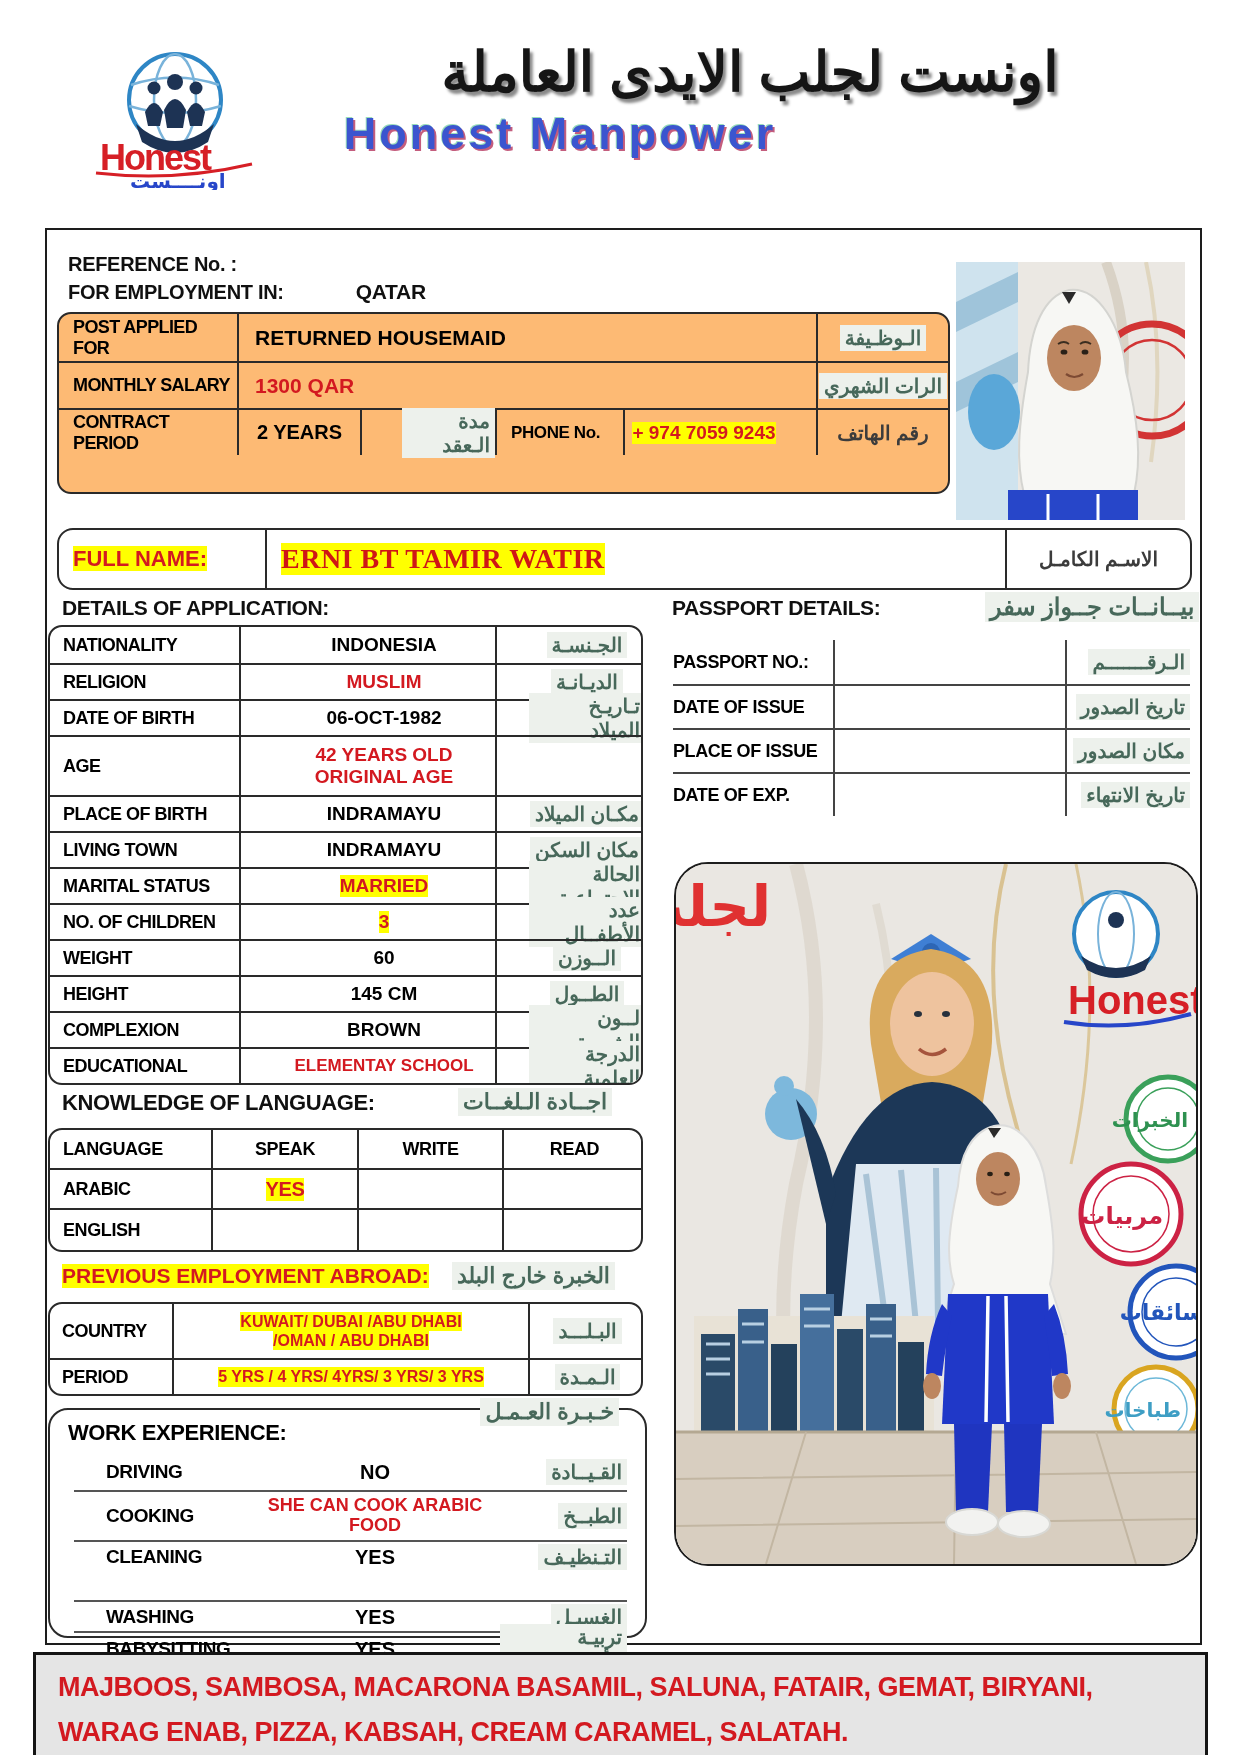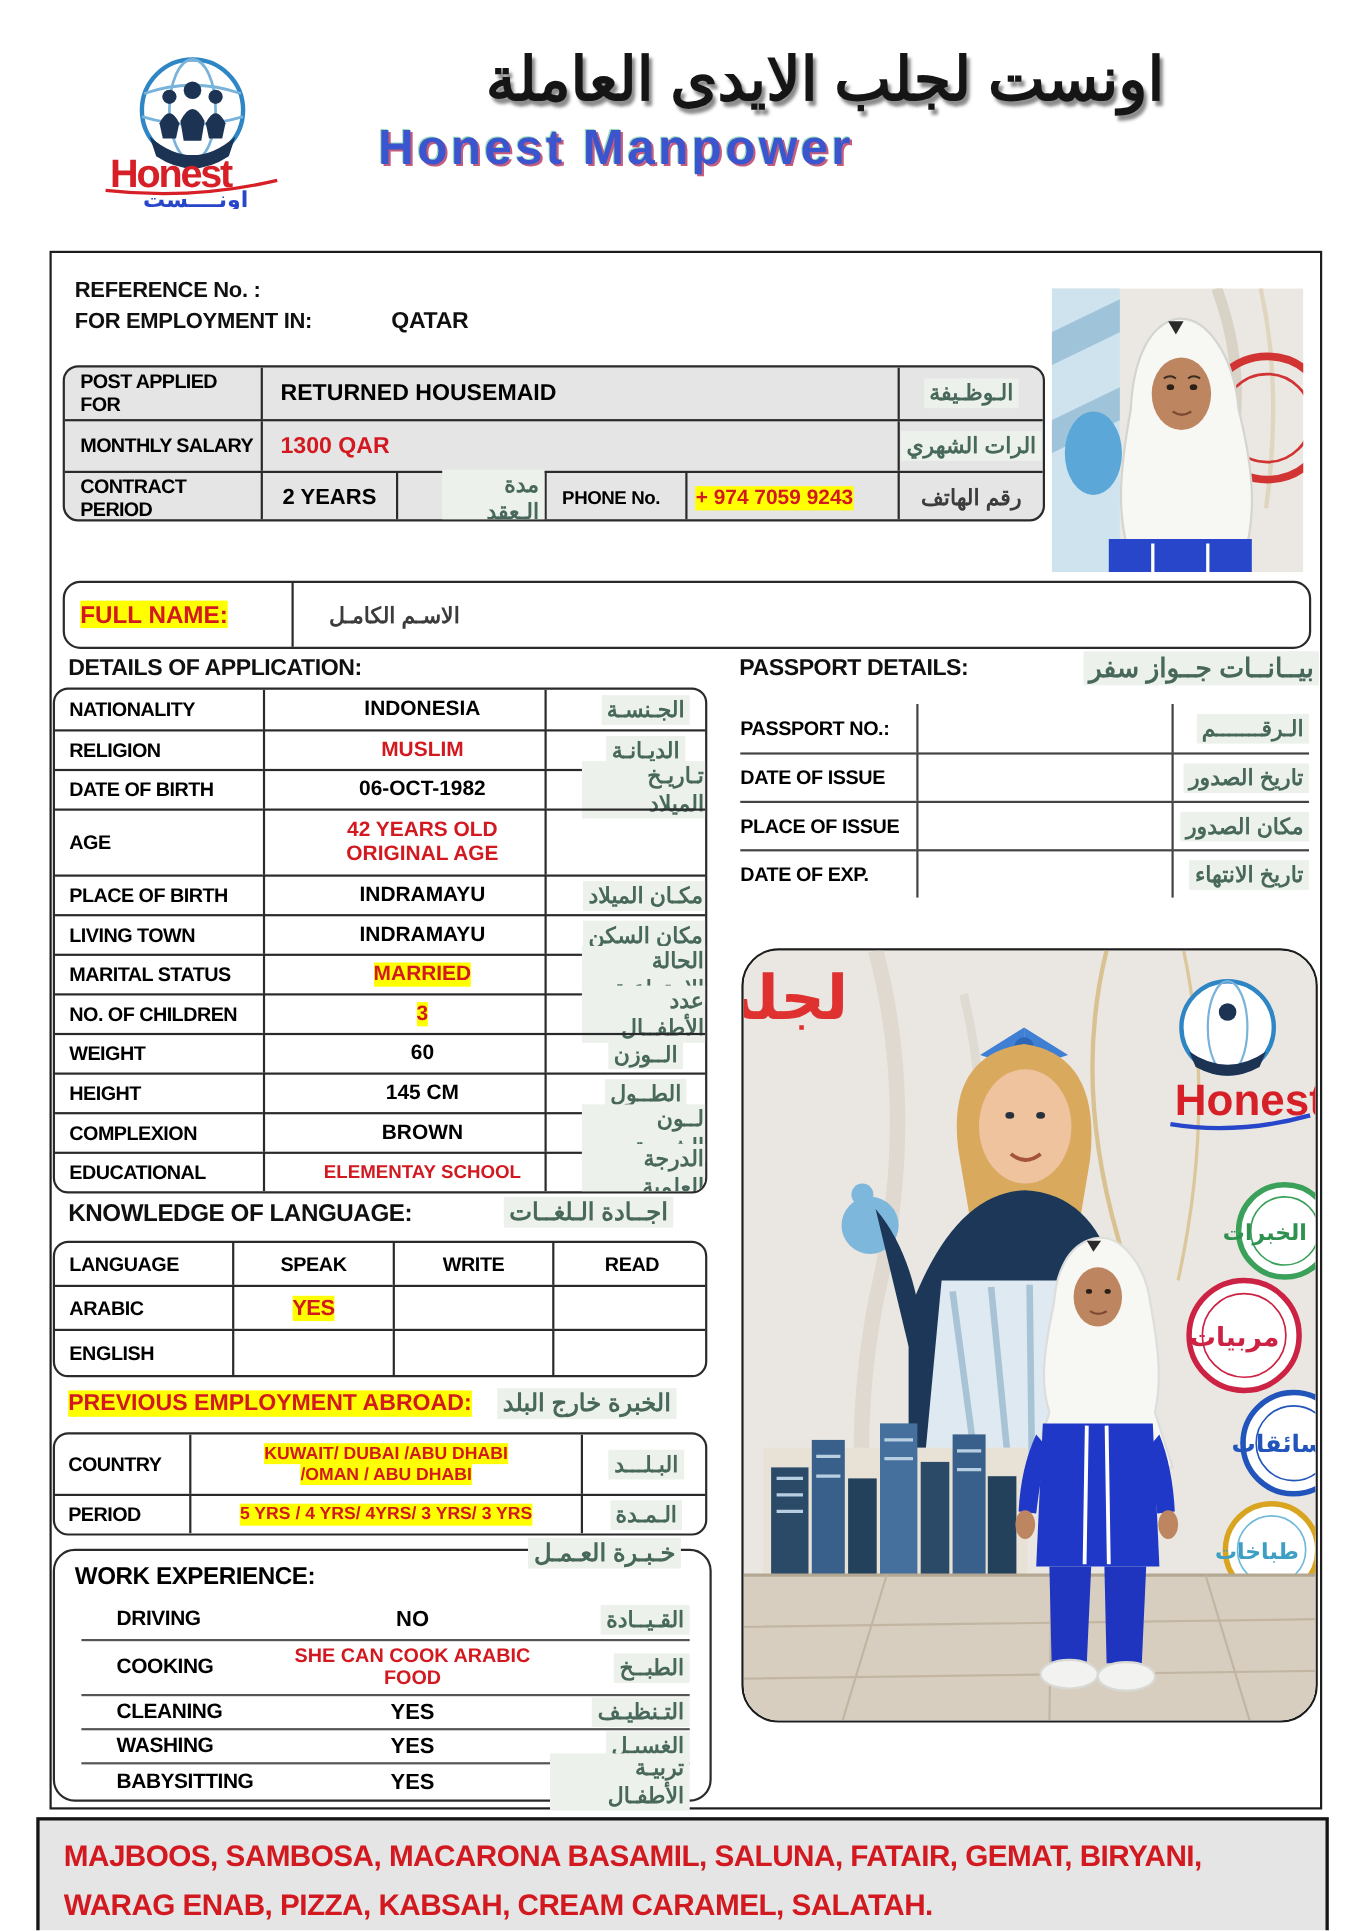--- a/index.html
+++ b/index.html
@@ -19,22 +19,22 @@
   
   .main-box { position:absolute; left:45px; top:228px; width:1157px; height:1417px;
               border:2px solid #1d1d1d; background:#fff; }
 
   .ref-block { position:absolute; left:68px; top:250px; font-size:20px; font-weight:bold;
                color:#101010; letter-spacing:-0.3px; line-height:28px; }
   .ref-line2 { display:flex; }
   .ref-qatar { margin-left:72px; font-size:21px; }
 
   
-  .post-table { position:absolute; left:57px; top:312px; width:893px; height:142px;
-                border:2px solid #2a2a2a; border-radius:14px; overflow:hidden; background:#e5e5e5;margin-top:20px; }
+  .post-table { position:absolute; left:57px; top:312px; width:893px; height:182px;
+                border:2px solid #2a2a2a; border-radius:14px; overflow:hidden; background:#fdba74; }
   .pt-row { display:flex; height:47px; align-items:stretch; }
   .pt-row + .pt-row { border-top:2px solid #2a2a2a; }
   .pt-cell { display:flex; align-items:center; }
   .pt-label { width:180px; padding-left:14px; font-weight:bold; font-size:18px; letter-spacing:-0.6px; border-right:2px solid #2a2a2a; }
   .pt-value { flex:1; padding-left:16px; font-weight:bold; font-size:21px; }
   .pt-arabic { width:132px; justify-content:center; border-left:2px solid #2a2a2a; }
 
   .ar-green { color:#47685a; background:#edf1ec; font-weight:bold; font-size:20px; direction:rtl; padding:1px 5px; }
   .ar-plain { color:#3c3c3c; font-weight:bold; font-size:20px; direction:rtl; padding:1px 5px; }
   .red { color:#d31920; }
@@ -209,20 +209,23 @@
       <path d="M102,82 Q108,78 113,82" stroke="#3a2d20" stroke-width="1.8" fill="none"></path>
       <path d="M124,82 Q129,78 135,82" stroke="#3a2d20" stroke-width="1.8" fill="none"></path>
       <path d="M110,112 Q118,118 127,112" stroke="#7d4a33" stroke-width="2.2" fill="none"></path>
       <rect x="52" y="228" width="130" height="30" fill="#2746c9"></rect>
       <path d="M92,232 L92,258 M142,232 L142,258" stroke="#ffffff" stroke-width="3"></path>
     </svg>
   </div>
 
   <div class="name-bar">
     <div class="name-label"><span class="red hl">FULL NAME:</span></div>
+    <div class="name-vcell">
+        <span class="name-value hl">ERNI BT TAMIR WATIR</span>
+      </div>
     <div class="name-arcell">
         <span class="ar-plain">الاسـم الكامـل</span>
       </div>
   </div>
 
   <div class="section-h" style="left:62px; top:596px;">DETAILS OF APPLICATION:</div>
   <div class="section-h" style="left:672px; top:596px;">PASSPORT DETAILS:</div>
   <span class="ar-green" style="position:absolute; left:985px; top:592px; font-size:24px;">بيــانــات جــواز سفر</span>
 
   <div class="details-table">
@@ -478,21 +481,21 @@
             <span class="ar-green">الطبــخ</span>
           </div>
       </div>
       <div class="wr" style="height:31px;">
         <div class="wr-label">CLEANING</div>
         <div class="wr-val">YES</div>
         <div class="wr-ar">
             <span class="ar-green">التـنظيـف</span>
           </div>
       </div>
-      <div class="wr" style="height:31px;">
+      <div class="wr" style="height:31px;margin-top:29px;">
         <div class="wr-label">WASHING</div>
         <div class="wr-val">YES</div>
         <div class="wr-ar">
             <span class="ar-green">الغسيـل</span>
           </div>
       </div>
       <div class="wr" style="height:33px;">
         <div class="wr-label">BABYSITTING</div>
         <div class="wr-val">YES</div>
         <div class="wr-ar">

